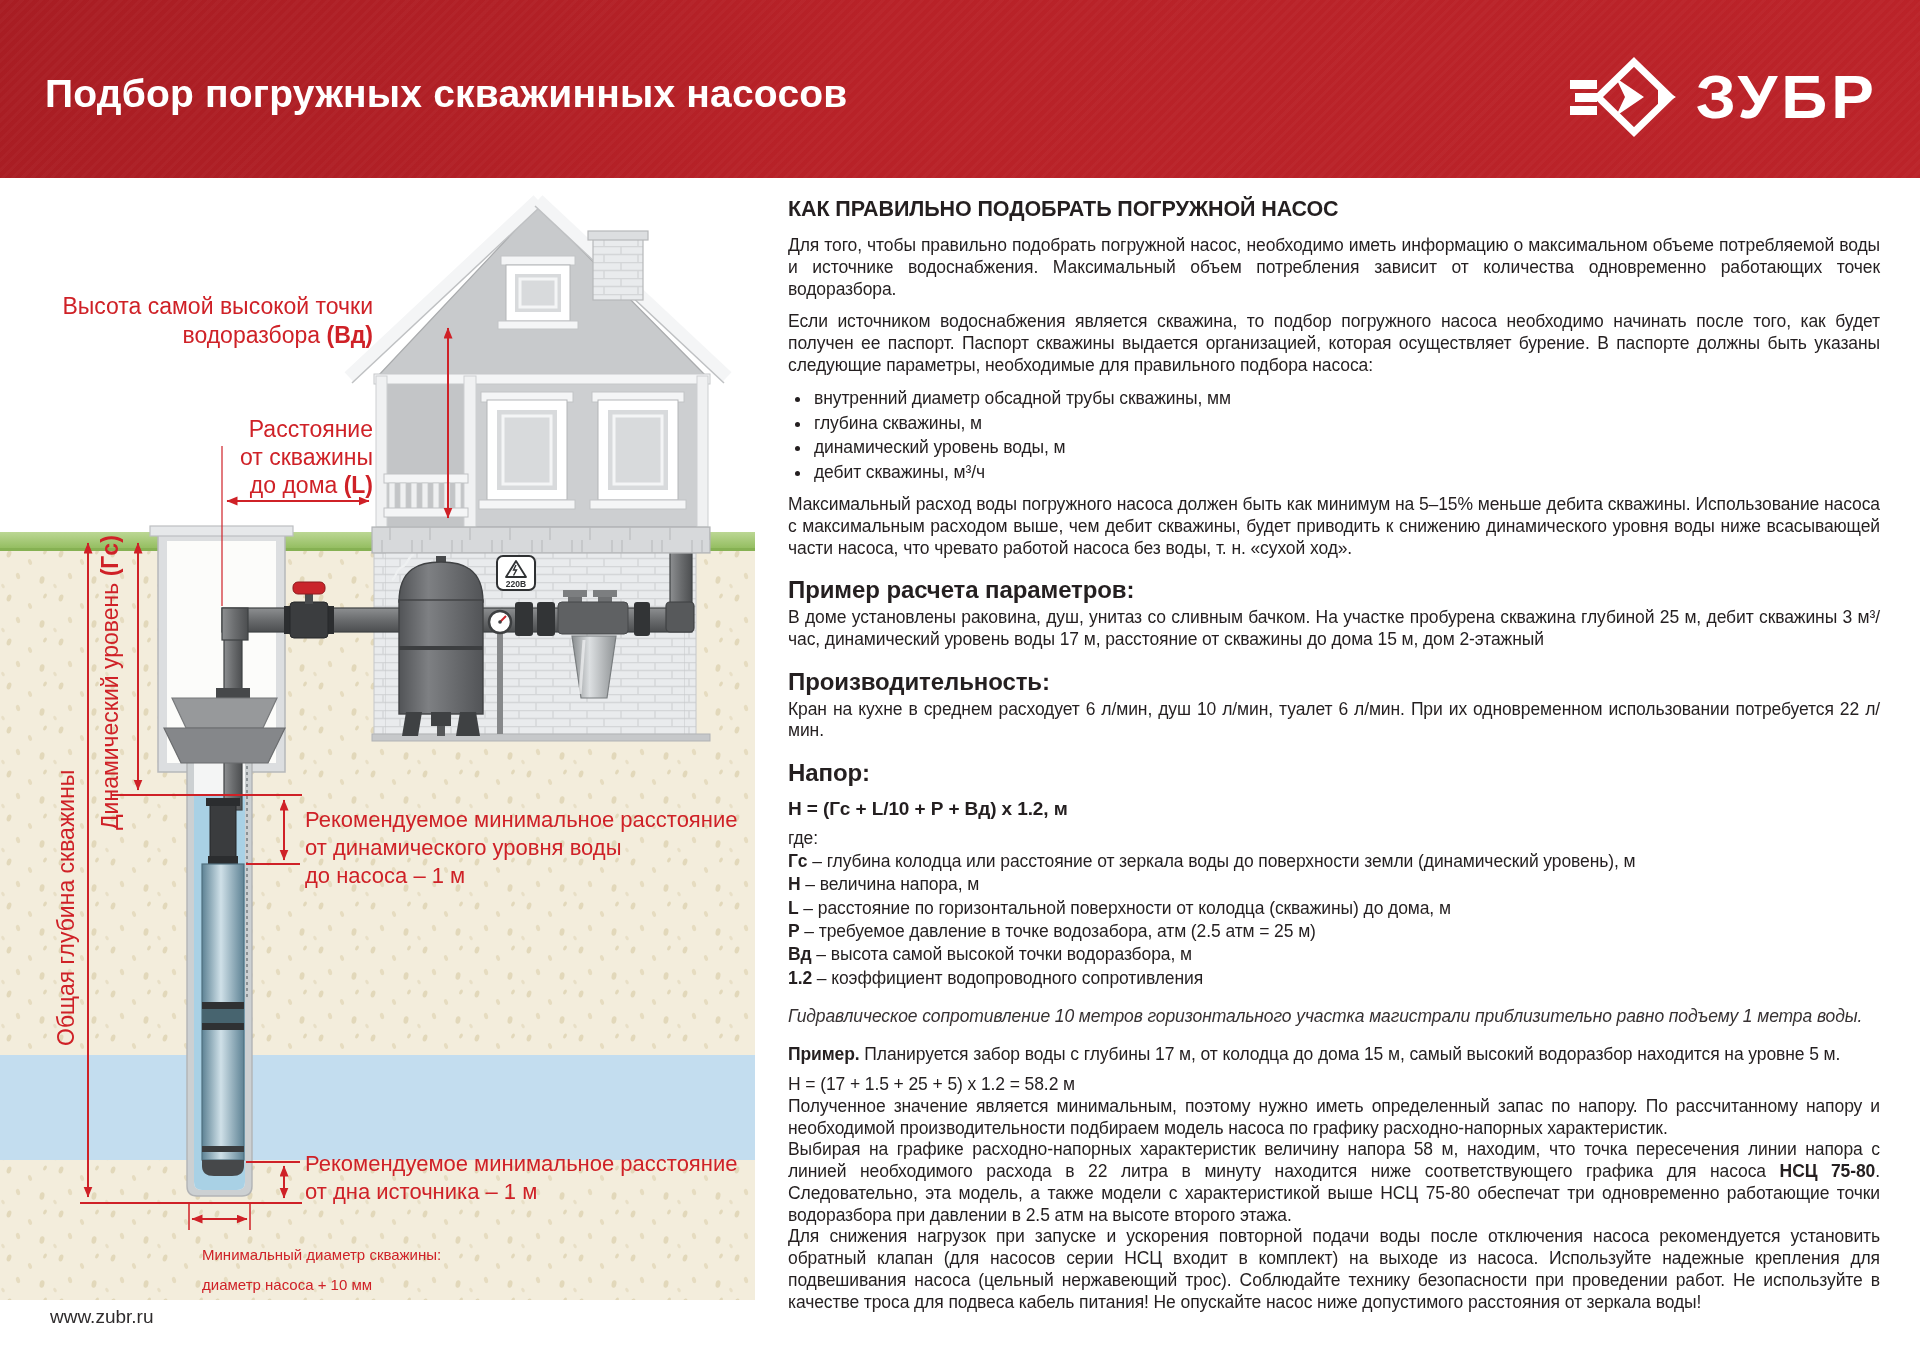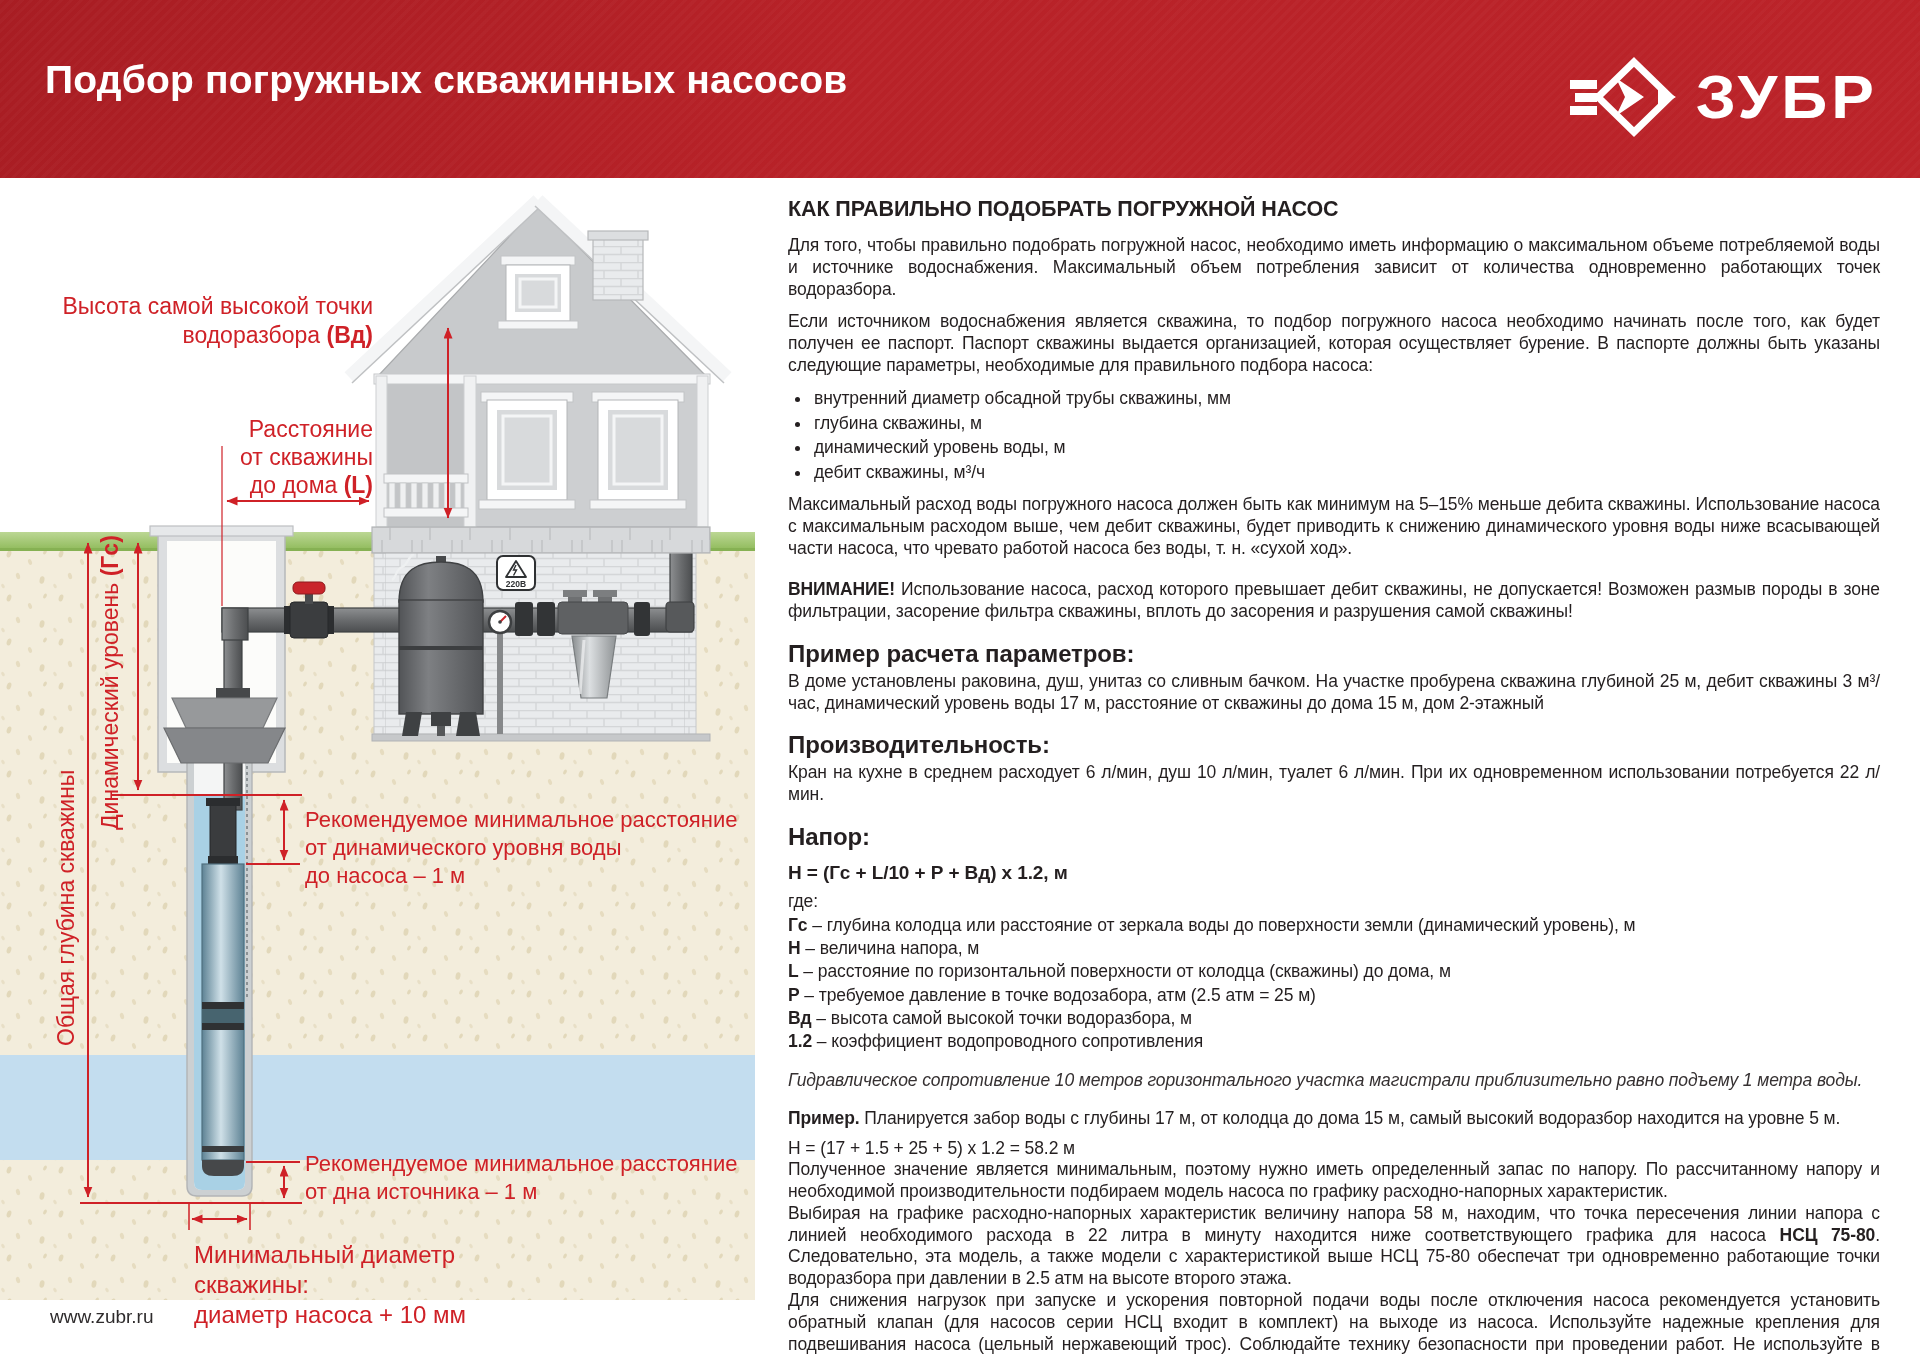--- a/index.html
+++ b/index.html
@@ -10,40 +10,40 @@
     -webkit-font-smoothing:antialiased;
   }
   
   .header{
     position:absolute;left:0;top:0;width:1920px;height:178px;
     background:
       repeating-linear-gradient(135deg,rgba(255,255,255,.025) 0 3px,rgba(0,0,0,0) 3px 7px),
       linear-gradient(115deg,#a81d23 0%,#b82228 45%,#bb2329 100%);
   }
   .header .title{
-    position:absolute;left:45px;top:58px;
+    position:absolute;left:45px;top:72px;
     color:#ffffff;font-size:39px;font-weight:700;letter-spacing:.2px;
   }
   .logo{position:absolute;right:42px;top:56px;display:flex;align-items:center;}
   .logo-icon{display:block;margin-right:14px;}
   .logo-text{
     color:#ffffff;font-size:64px;font-weight:800;letter-spacing:4px;
     line-height:1;transform:scaleY(.96);
   }
   
   .dlabel{position:absolute;color:#cf2127;font-size:23px;line-height:28px;}
   .dlabel b{font-weight:700;}
   .lab-vd{left:60px;top:292px;width:313px;text-align:right;line-height:29px;}
   .lab-l{left:150px;top:415px;width:223px;text-align:right;}
   .vlabel{writing-mode:vertical-rl;transform:rotate(180deg);text-align:center;}
   .lab-dyn{left:96px;top:502px;height:362px;}
   .lab-depth{left:52px;top:760px;height:295px;}
   .lab-min-top{left:305px;top:806px;width:470px;font-size:22px;}
   .lab-min-bottom{left:305px;top:1150px;width:470px;font-size:22px;}
-  .lab-diam{left:194px;top:1240px;width:360px;font-size:24px;line-height:30px;}
+  .lab-diam{left:202px;top:1240px;width:360px;font-size:15px;line-height:30px;}
   
   .article{
     position:absolute;left:788px;top:196px;width:1092px;
     color:#241f20;font-size:17.5px;line-height:21.8px;letter-spacing:-.1px;
     text-align:justify;
   }
   .article h1{font-size:21.5px;line-height:26px;margin:0 0 13px 0;font-weight:700;text-align:left;}
   .article p{margin:0 0 11px 0;}
   .article ul{margin:2px 0 10px 0;padding-left:24px;}
   .article li{margin:0 0 3px 0;padding-left:2px;}
@@ -336,21 +336,20 @@
   <h1>КАК ПРАВИЛЬНО ПОДОБРАТЬ ПОГРУЖНОЙ НАСОС</h1>
   <p>Для того, чтобы правильно подобрать погружной насос, необходимо иметь информацию о максимальном объеме потребляемой воды и источнике водоснабжения. Максимальный объем потребления зависит от количества одновременно работающих точек водоразбора.</p>
   <p>Если источником водоснабжения является скважина, то подбор погружного насоса необходимо начинать после того, как будет получен ее паспорт. Паспорт скважины выдается организацией, которая осуществляет бурение. В паспорте должны быть указаны следующие параметры, необходимые для правильного подбора насоса:</p>
   <ul>
     <li>внутренний диаметр обсадной трубы скважины, мм</li>
     <li>глубина скважины, м</li>
     <li>динамический уровень воды, м</li>
     <li>дебит скважины, м³/ч</li>
   </ul>
   <p>Максимальный расход воды погружного насоса должен быть как минимум на 5–15% меньше дебита скважины. Использование насоса с максимальным расходом выше, чем дебит скважины, будет приводить к снижению динамического уровня воды ниже всасывающей части насоса, что чревато работой насоса без воды, т. н. «сухой ход».</p>
-  <p class="warning"><b>ВНИМАНИЕ!</b><span> Использование насоса, расход которого превышает дебит скважины, не допускается! Возможен размыв породы в зоне фильтрации, засорение фильтра скважины, вплоть до засорения и разрушения самой скважины!</span></p>
 
   <div class="h2">Пример расчета параметров:</div>
   <p>В доме установлены раковина, душ, унитаз со сливным бачком. На участке пробурена скважина глубиной 25 м, дебит скважины 3 м³/час, динамический уровень воды 17 м, расстояние от скважины до дома 15 м, дом 2-этажный</p>
 
   <div class="h2">Производительность:</div>
   <p>Кран на кухне в среднем расходует 6 л/мин, душ 10 л/мин, туалет 6 л/мин. При их одновременном использовании потребуется 22 л/мин.</p>
 
   <div class="h2">Напор:</div>
   <div class="formula">Н = (Гс + L/10 + Р + Вд) x 1.2, м</div>
   <div class="def-line">где:</div>

